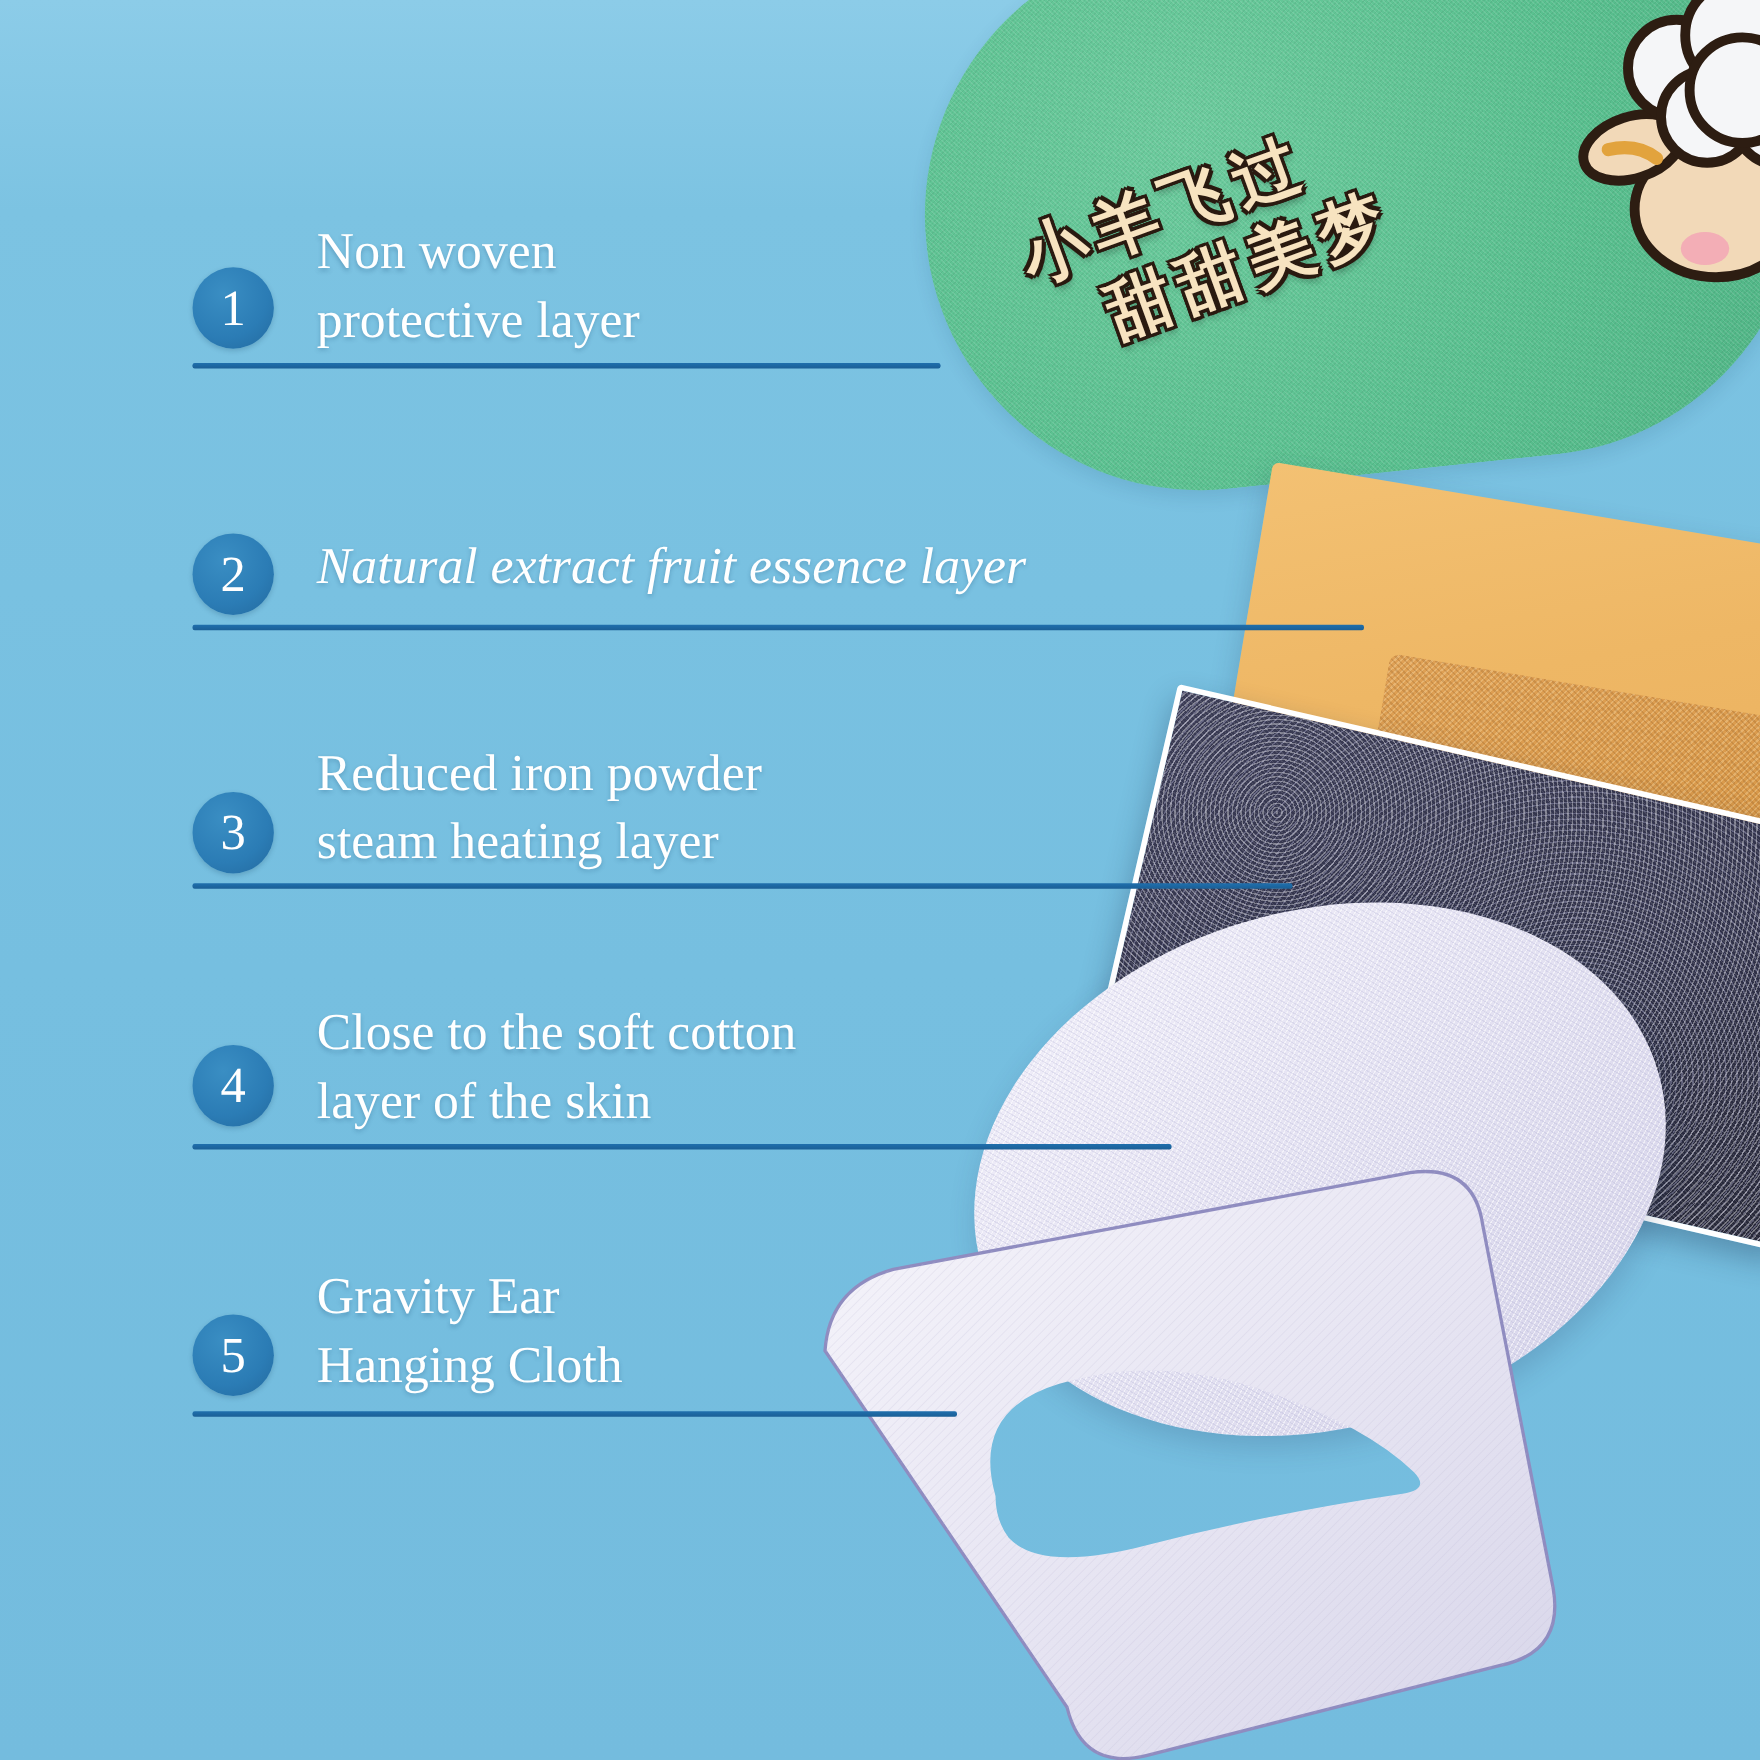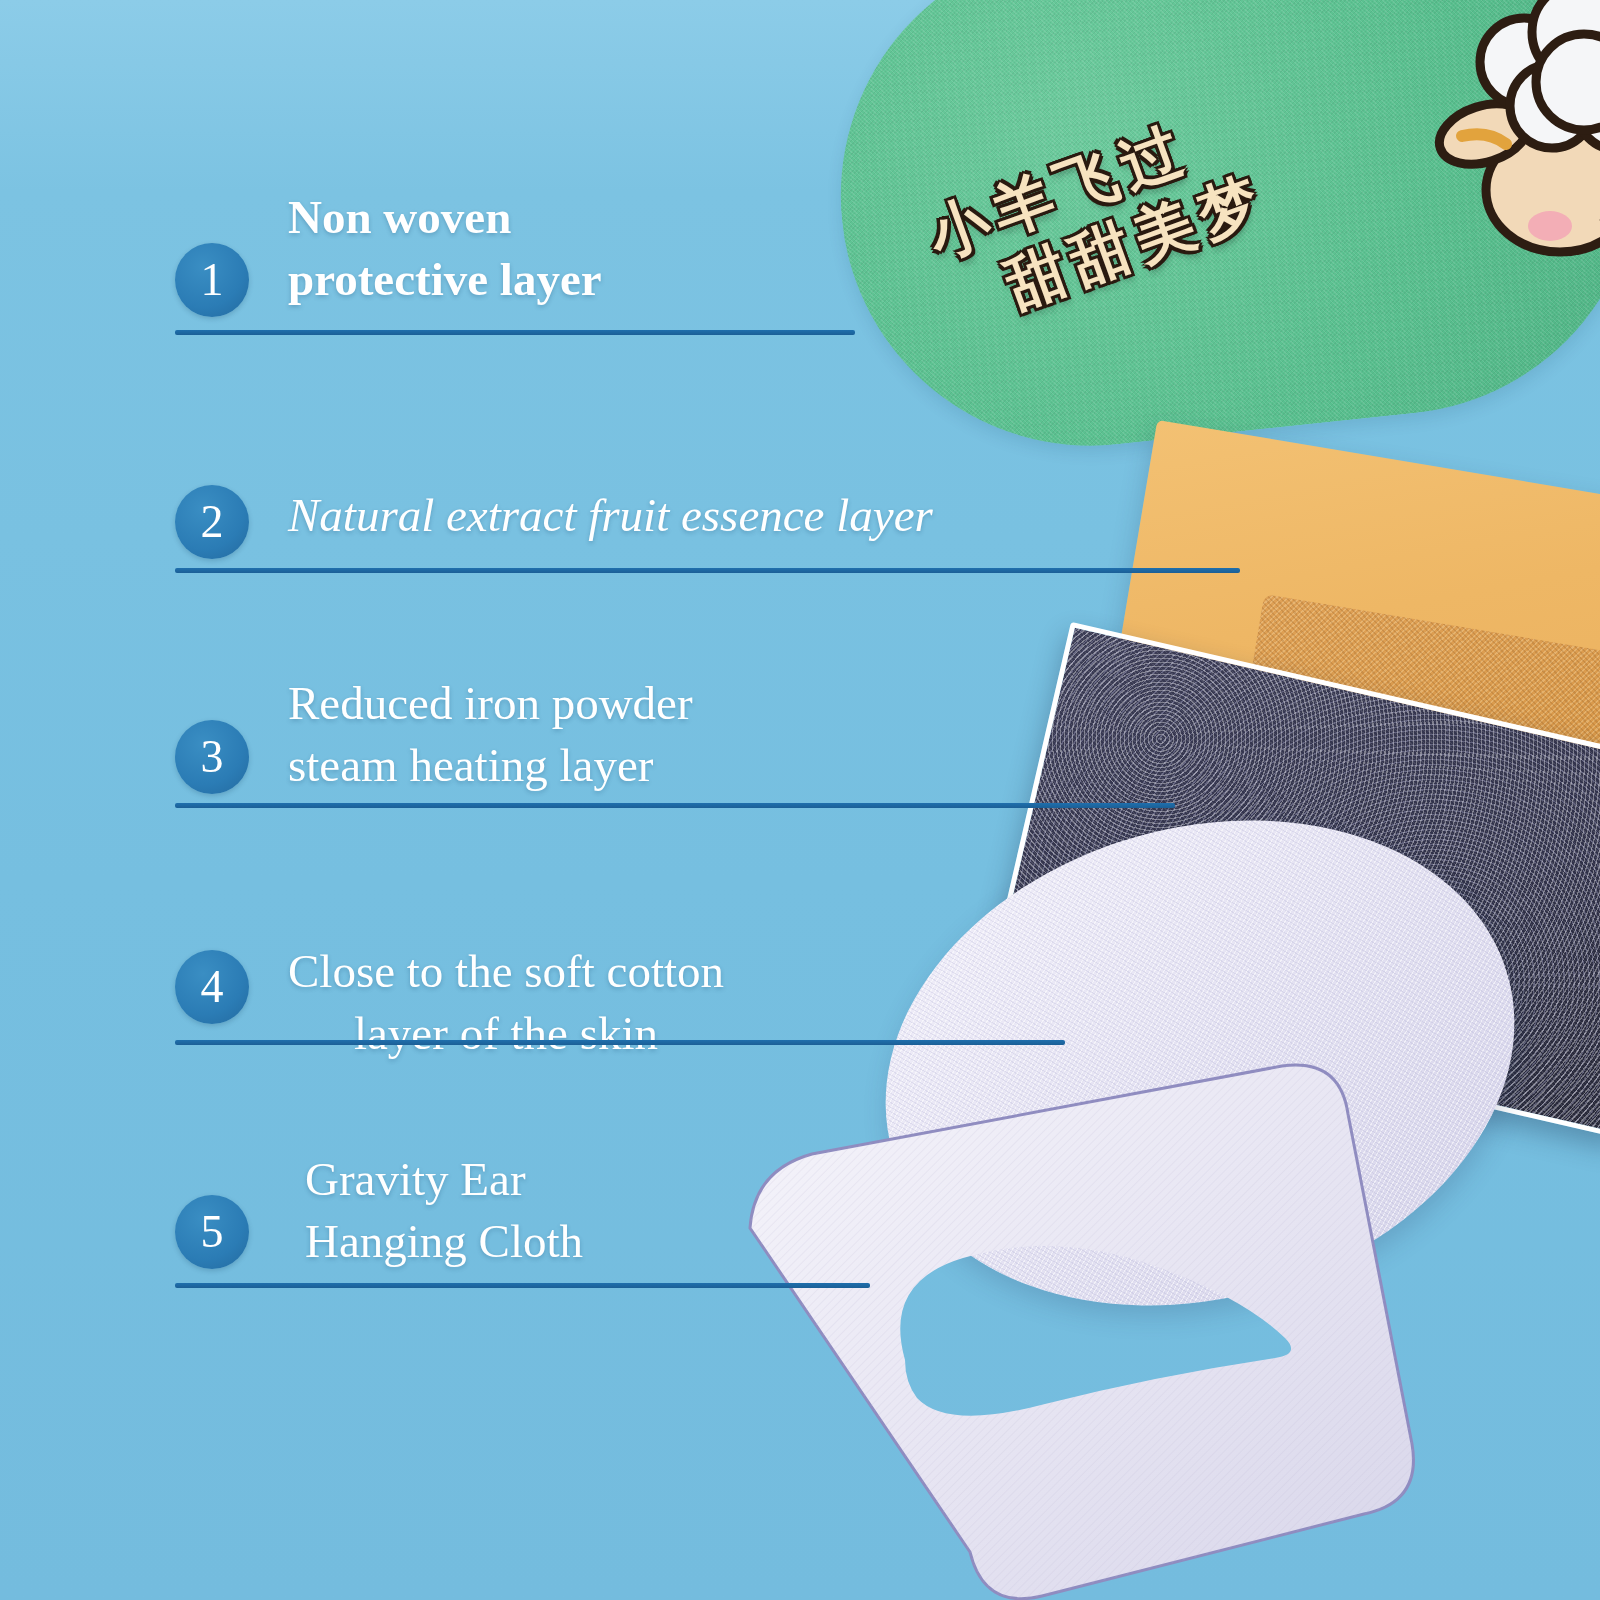--- a/index.html
+++ b/index.html
@@ -119,37 +119,37 @@
     white-space:pre-line;
   }
   .rule{
     position:absolute;left:175px;height:5px;
     background:linear-gradient(180deg,#1f6fad 0%, #1b5f96 100%);
     border-radius:2px;
   }
 
   
   #item-1 .badge{top:243px;}
-  #item-1 .text {top:186px;font-weight:bold;}
+  #item-1 .text {top:198px;}
   #item-1 .rule {top:330px;width:680px;}
 
   #item-2 .badge{top:485px;}
   #item-2 .text {top:484px;font-style:italic;}
   #item-2 .rule {top:568px;width:1065px;}
 
   #item-3 .badge{top:720px;}
   #item-3 .text {top:672px;}
   #item-3 .rule {top:803px;width:1000px;}
 
   #item-4 .badge{top:950px;}
-  #item-4 .text {top:940px;text-align:center;}
+  #item-4 .text {top:908px;}
   #item-4 .rule {top:1040px;width:890px;}
 
   #item-5 .badge{top:1195px;}
-  #item-5 .text {top:1148px;margin-left:17px;}
+  #item-5 .text {top:1148px;}
   #item-5 .rule {top:1283px;width:695px;}
 </style>
 </head>
 <body>
 
 <div id="stage">
 
   <div class="photo" id="green-mask-tab"></div>
   <div class="photo" id="green-mask"></div>
 

